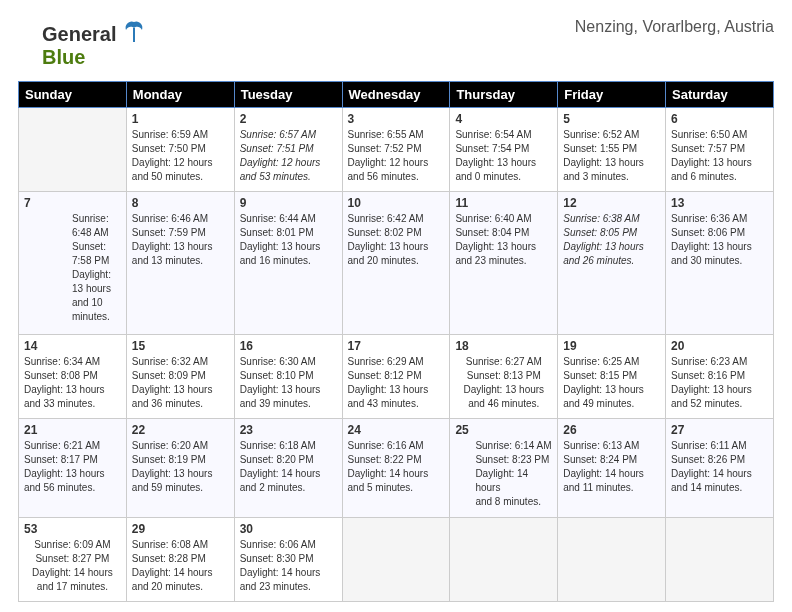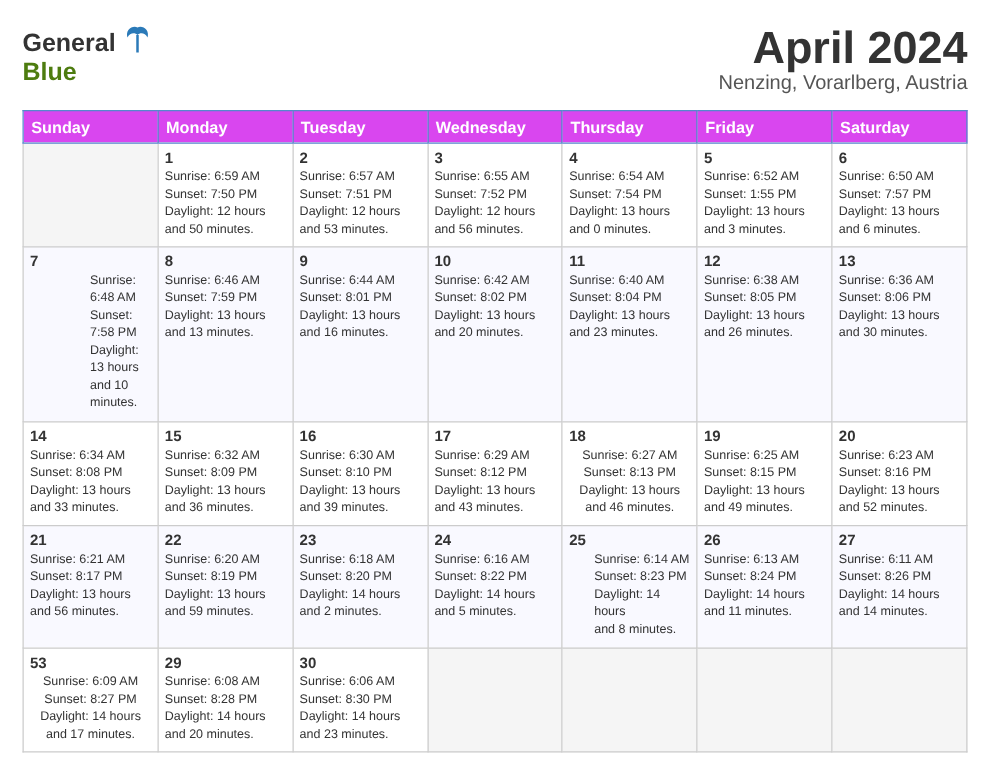--- a/index.html
+++ b/index.html
@@ -20,20 +20,21 @@
     .header {
       display: flex;
       justify-content: space-between;
       align-items: flex-start;
       margin-bottom: 12px;
     }
     .logo {
       display: flex;
       align-items: center;
       gap: 4px;
+      margin-left: 24px;
     }
     .title-block {
       text-align: right;
     }
     .title-block h1 {
       font-size: 36px;
       font-weight: bold;
       color: #333;
       line-height: 1.1;
     }
@@ -41,21 +42,21 @@
       font-size: 16px;
       font-weight: normal;
       color: #555;
     }
     .calendar {
       width: 100%;
       border-collapse: collapse;
       flex: 1;
     }
     .calendar th {
-      background: #d946ef;
+      background: #000000;
       color: #fff;
       font-size: 13px;
       font-weight: bold;
       padding: 5px 6px;
       text-align: left;
       border: 1px solid #5588cc;
     }
     .calendar td {
       border: 1px solid #ccc;
       vertical-align: top;
@@ -99,21 +100,20 @@
             <svg width="28" height="28" viewBox="0 0 28 28">
               <path d="M14 4 C18 2, 24 6, 22 12 C20 8, 16 8, 14 10 C12 8, 8 8, 6 12 C4 6, 10 2, 14 4Z" fill="#2b7ab8"></path>
               <path d="M14 10 L14 24" stroke="#2b7ab8" stroke-width="2" fill="none"></path>
             </svg>
           </div>
         </div>
         <div style="font-size:20px;font-weight:bold;color:#4d7c0f;margin-top:-4px">Blue</div>
       </div>
     </div>
     <div class="title-block">
-      <h1>April 2024</h1>
       <h2>Nenzing, Vorarlberg, Austria</h2>
     </div>
   </div>
 
   <table class="calendar">
     <thead>
       <tr>
         <th>Sunday</th>
         <th>Monday</th>
         <th>Tuesday</th>
@@ -128,21 +128,21 @@
           <td class="empty"></td>
           <td>
             <span class="day-num">1</span>
             <div class="day-info" style="white-space: pre-line;">Sunrise: 6:59 AM
 Sunset: 7:50 PM
 Daylight: 12 hours
 and 50 minutes.</div>
           </td>
           <td>
             <span class="day-num">2</span>
-            <div class="day-info" style="white-space: pre-line;">Sunrise: 6:57 AM
+            <div class="day-info" style="white-space: pre-line; font-style: italic;">Sunrise: 6:57 AM
 Sunset: 7:51 PM
 Daylight: 12 hours
 and 53 minutes.</div>
           </td>
           <td>
             <span class="day-num">3</span>
             <div class="day-info" style="white-space: pre-line;">Sunrise: 6:55 AM
 Sunset: 7:52 PM
 Daylight: 12 hours
 and 56 minutes.</div>
@@ -200,21 +200,21 @@
           </td>
           <td>
             <span class="day-num">11</span>
             <div class="day-info" style="white-space: pre-line;">Sunrise: 6:40 AM
 Sunset: 8:04 PM
 Daylight: 13 hours
 and 23 minutes.</div>
           </td>
           <td>
             <span class="day-num">12</span>
-            <div class="day-info" style="white-space: pre-line;">Sunrise: 6:38 AM
+            <div class="day-info" style="white-space: pre-line; font-style: italic;">Sunrise: 6:38 AM
 Sunset: 8:05 PM
 Daylight: 13 hours
 and 26 minutes.</div>
           </td>
           <td>
             <span class="day-num">13</span>
             <div class="day-info" style="white-space: pre-line;">Sunrise: 6:36 AM
 Sunset: 8:06 PM
 Daylight: 13 hours
 and 30 minutes.</div>

